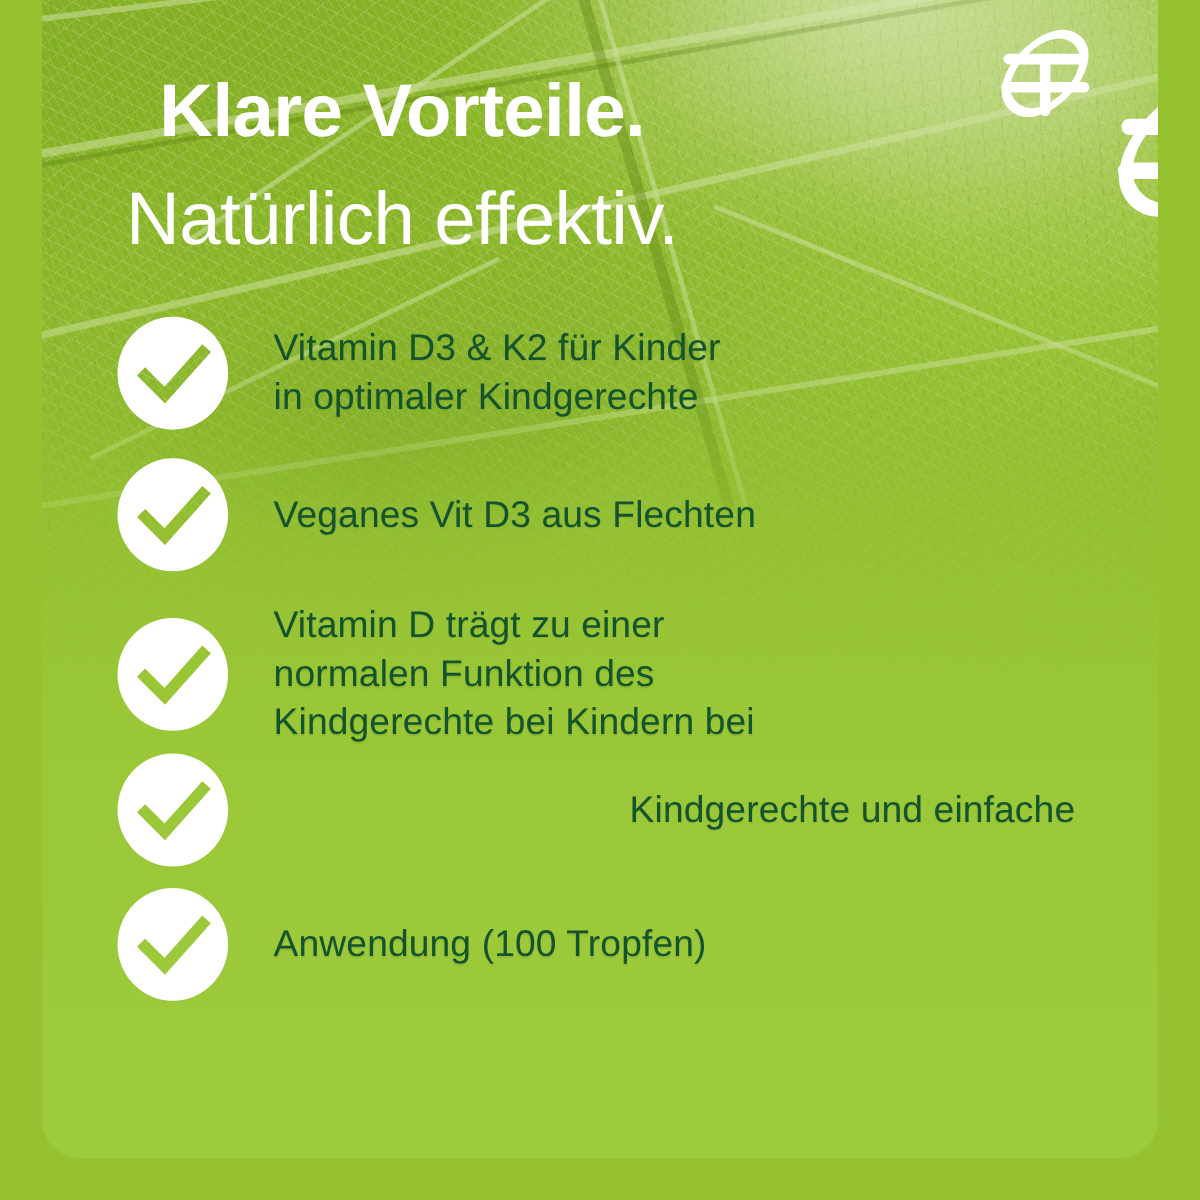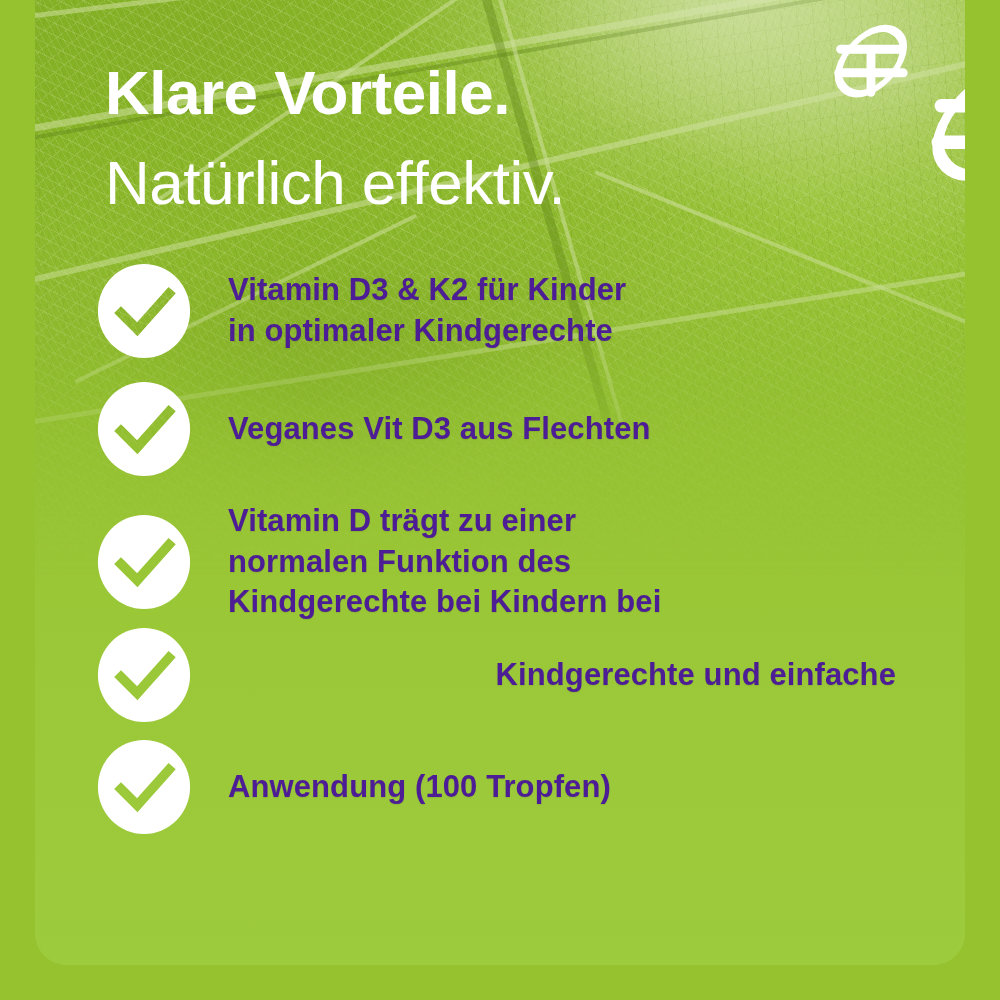--- a/index.html
+++ b/index.html
@@ -124,20 +124,21 @@
   .leaf-mark.large { left: 876px; top: 88px;  width: 152px; height: 152px; }
 
   
   .headline {
     position: absolute;
     left: 105px;
     top: 62px;
     color: #ffffff;
     line-height: 1.0;
     letter-spacing: -0.5px;
+    text-align: center;
   }
   .headline .l1 {
     display: block;
     font-size: 62px;
     font-weight: 700;
     letter-spacing: -0.5px;
   }
   .headline .l2 {
     display: block;
     font-size: 62px;
@@ -161,23 +162,23 @@
     min-height: 98px;
   }
   .benefit .check-badge {
     flex: 0 0 auto;
     width: 96px;
     height: 98px;
     position: relative;
   }
   .benefit .btext {
     margin-left: 36px;
-    color: #4c1d95;
+    color: #14532d;
     font-size: 31px;
-    font-weight: 700;
+    font-weight: 400;
     line-height: 1.32;
     letter-spacing: 0.1px;
     text-shadow: 0 1px 1px rgba(80,115,20,.18);
   }
   .benefit .btext .line { display: block; white-space: nowrap; }
 
   
   .benefit.r1 { margin-bottom: 20px; }
   .benefit.r2 { margin-bottom: 20px; }
   .benefit.r3 { margin-bottom: 0; min-height: 128px; }

